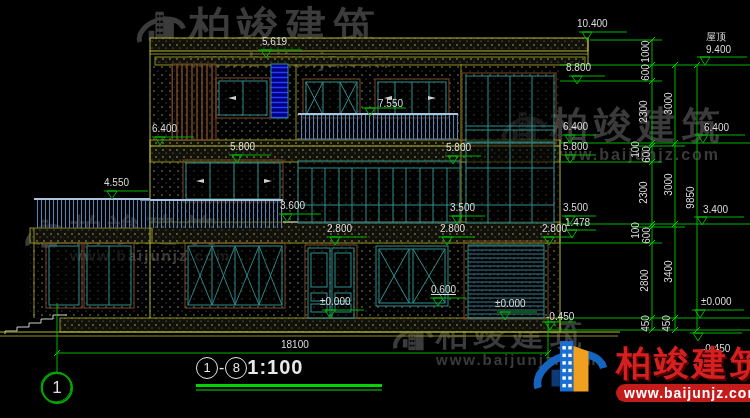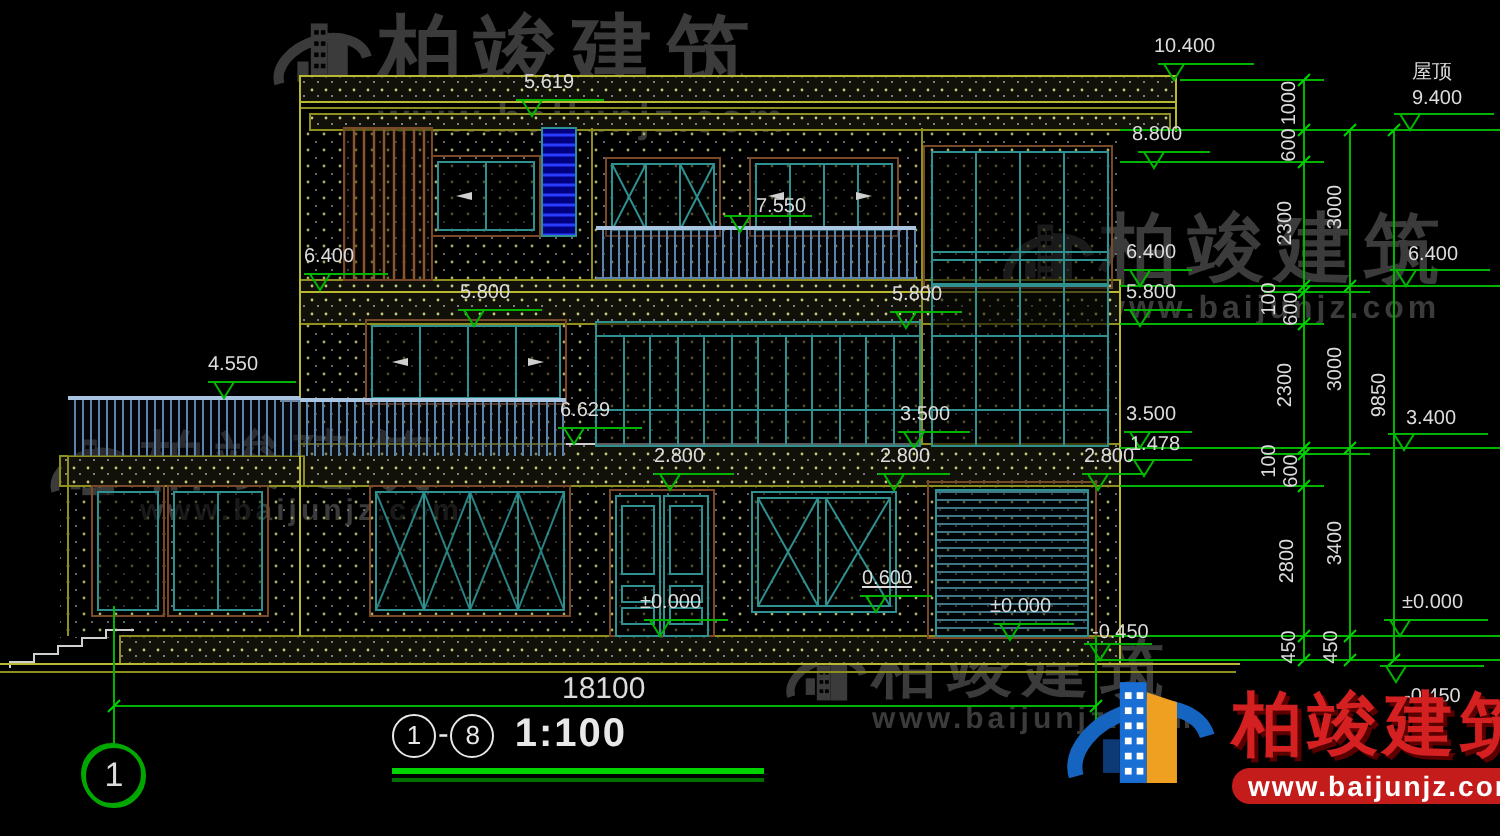--- a/index.html
+++ b/index.html
@@ -17,21 +17,21 @@
   .wm{position:absolute;display:flex;align-items:flex-start;color:#3b3b3b;white-space:nowrap;}
   .wm .wm-txt{display:flex;flex-direction:column;}
   .wm .wm-cn{font-weight:bold;letter-spacing:6px;line-height:1.04;}
   .wm .wm-url{font-weight:bold;letter-spacing:2px;}
   
   .titleblock{position:absolute;left:196px;top:356px;z-index:6;display:flex;align-items:center;color:#e8e8e8;}
   .tb-bubble{width:20px;height:20px;border:1.5px solid #e8e8e8;border-radius:50%;
              font-size:13px;display:flex;align-items:center;justify-content:center;flex:0 0 auto;}
   .tb-dash{font-size:16px;margin:0 1px;}
   .tb-name{font-size:26px;font-weight:bold;letter-spacing:1px;margin-left:3px;}
-  .tb-scale{font-size:20px;font-weight:bold;margin-left:10px;letter-spacing:1px;}
+  .tb-scale{font-size:20px;font-weight:bold;letter-spacing:1px;}
   .tb-ul1{position:absolute;left:196px;top:384px;width:186px;height:3px;background:#00d400;z-index:6;}
   .tb-ul2{position:absolute;left:196px;top:389px;width:186px;height:2px;background:#007100;z-index:6;}
   
   .axis-bubble{position:absolute;left:41px;top:372px;width:28px;height:28px;border:2px solid #00a800;
                border-radius:50%;color:#dcdcdc;font-size:17px;display:flex;align-items:center;
                justify-content:center;z-index:6;}
   
   .logo{left:528px;top:331px;display:flex;align-items:center;}
   .logo-txt{display:flex;flex-direction:column;margin-left:4px;}
   .logo-cn{color:#d42020;font-size:35px;font-weight:bold;letter-spacing:3px;line-height:1.1;
@@ -407,21 +407,21 @@
       <span class="lab" style="left: 577px; top: 18px;">10.400</span>
       <span class="lab" style="left: 262px; top: 36px;">5.619</span>
       <span class="lab" style="left: 566px; top: 62px;">8.800</span>
       <span class="lab" style="left: 366px; top: 98px; margin-left: 12px;">7.550</span>
       <span class="lab" style="left: 152px; top: 123px;">6.400</span>
       <span class="lab" style="left: 563px; top: 121px;">6.400</span>
       <span class="lab" style="left: 230px; top: 141px;">5.800</span>
       <span class="lab" style="left: 446px; top: 142px;">5.800</span>
       <span class="lab" style="left: 563px; top: 141px;">5.800</span>
       <span class="lab" style="left: 104px; top: 177px;">4.550</span>
-      <span class="lab" style="left: 280px; top: 200px;">6.629</span>
+      <span class="lab" style="left: 280px; top: 200px;">3.600</span>
       <span class="lab" style="left: 450px; top: 202px;">3.500</span>
       <span class="lab" style="left: 563px; top: 202px;">3.500</span>
       <span class="lab" style="left: 565px; top: 217px;">1.478</span>
       <span class="lab" style="left: 327px; top: 223px;">2.800</span>
       <span class="lab" style="left: 440px; top: 223px;">2.800</span>
       <span class="lab" style="left: 542px; top: 223px;">2.800</span>
       <span class="lab" style="left: 431px; top: 284px; text-decoration: underline;">0.600</span>
       <span class="lab" style="left: 320px; top: 296px;">±0.000</span>
       <span class="lab" style="left: 495px; top: 298px;">±0.000</span>
       <span class="lab" style="left: 546px; top: 311px;">-0.450</span>
@@ -441,21 +441,21 @@
       <span class="lab v" style="left: 624px; top: 275px;">2800</span>
       <span class="lab v" style="left: 625px; top: 318px;">450</span>
       <span class="lab v" style="left: 648px; top: 98px;">3000</span>
       <span class="lab v" style="left: 648px; top: 179px;">3000</span>
       <span class="lab v" style="left: 648px; top: 266px;">3400</span>
       <span class="lab v" style="left: 646px; top: 318px;">450</span>
       <span class="lab v" style="left: 670px; top: 192px;">9850</span>
       <span class="lab" style="left: 706px; top: 31px;">屋顶</span>
     </div>
 
-  <span class="lab" style="left:281px;top:339px;font-size:15px;">18100</span>
+  <span class="lab" style="left:281px;top:339px;font-size:10px;">18100</span>
 
   <div class="axis-bubble">
     <span>1</span>
   </div>
 
   <div class="titleblock">
     <span class="tb-bubble">1</span>
     <span class="tb-dash">-</span>
     <span class="tb-bubble">8</span>
     <span class="tb-scale">1:100</span>

